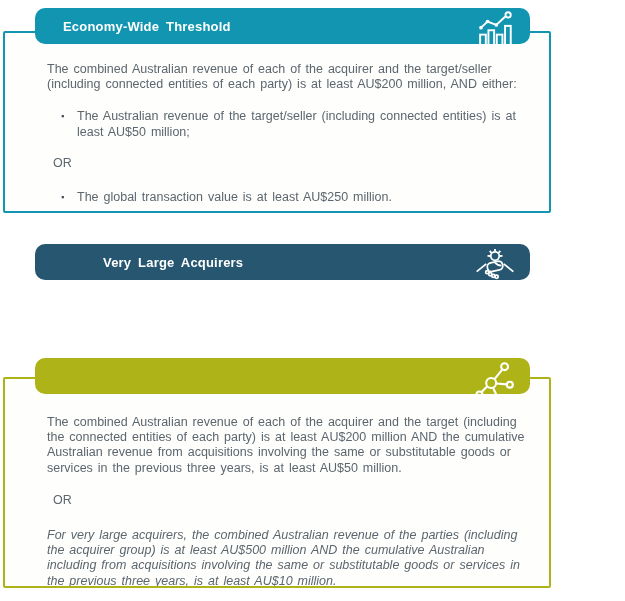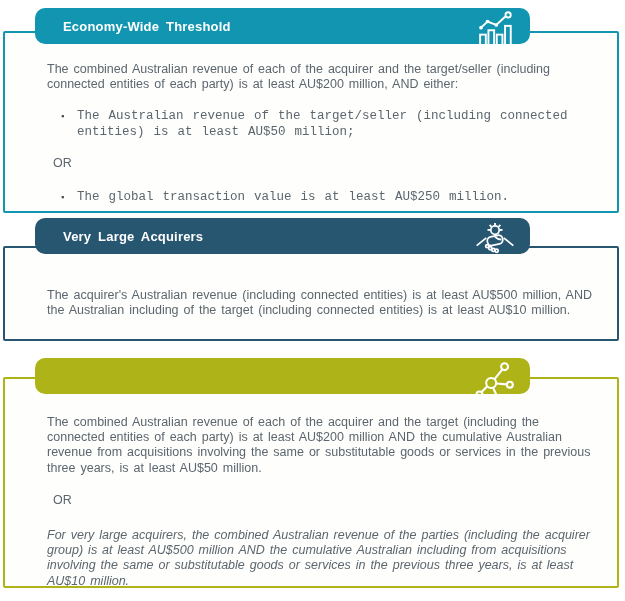--- a/index.html
+++ b/index.html
@@ -13,21 +13,21 @@
   html,body{margin:0;padding:0;background:#ffffff;}
   #canvas{
     position:relative;
     width:625px;height:601px;
     background:#ffffff;
     font-family:"Liberation Sans",sans-serif;
     overflow:hidden;
   }
   .card-box{
     position:absolute;
-    left:3px;width:616px;
+    left:3px;width:548px;
     box-sizing:border-box;
     background:var(--box-bg);
     border:2px solid;
     border-radius:2px;
     overflow:hidden;
     z-index:1;
   }
   .card-tab{
     position:absolute;
     left:35px;width:495px;height:36px;
@@ -62,29 +62,29 @@
   .bullet-row{
     display:flex;
     margin-left:14px;
   }
   .bullet-row .marker{
     color:var(--bullet);
     font-size:9px;
     line-height:15.2px;
     flex:0 0 16px;
   }
-  .bullet-row .bullet-text{flex:1;font-family:Liberation Mono, monospace;}
+  .bullet-row .bullet-text{flex:1;}
   
   #tab-1{top:8px;background:var(--teal);}
   #box-1{top:31px;height:182px;border-color:var(--teal);padding:29px 24px 0 42px;}
   #box-1 .bullets-1{margin-top:17px;}
   #box-1 .or-label{margin-top:16px;}
   #box-1 .bullets-2{margin-top:19px;}
   
-  #tab-2{top:218px;background:var(--darkblue);}
+  #tab-2{top:244px;background:var(--darkblue);padding-left:40px;}
   #box-2{top:246px;height:95px;border-color:var(--darkblue);padding:40px 24px 0 42px;}
   
   #tab-3{top:358px;background:var(--olive);}
   #box-3{top:377px;height:211px;border-color:var(--olive);padding:36px 22px 0 42px;}
   #box-3 .or-label{margin-top:17px;}
   #box-3 .para-2{margin-top:20px;font-style:italic;}
   svg{display:block;}
 </style>
 </head>
 <body>
@@ -140,23 +140,20 @@
         <rect x="15.5" y="17.5" width="17" height="9.5" rx="4.5" transform="rotate(-13 24 22)"></rect>
         <path d="M24 18.5 q3 3 7 3"></path>
 
         <circle cx="15.5" cy="28.5" r="1.7"></circle>
         <circle cx="18.8" cy="30.8" r="1.7"></circle>
         <circle cx="22.2" cy="32.6" r="1.7"></circle>
         <circle cx="25.8" cy="33.6" r="1.7"></circle>
       </svg>
     </span>
   </div>
-  <div class="card-box body-text" id="box-2">
-    <p class="para">The acquirer's Australian revenue (including connected entities) is at least AU$500 million, AND the Australian including of the target (including connected entities) is at least AU$10 million.</p>
-  </div>
 
   <div class="card-tab" id="tab-3">
     <span class="tab-icon">
       <svg width="46" height="46" viewBox="0 0 48 48" fill="none" stroke="#ffffff" stroke-width="2.2">
         <circle cx="20" cy="25" r="5.2"></circle>
         <line x1="23.5" y1="21" x2="31.5" y2="11"></line>
         <circle cx="34" cy="8" r="3.6"></circle>
         <line x1="25.5" y1="25.5" x2="36" y2="26.5"></line>
         <circle cx="39.5" cy="26.8" r="3.1"></circle>
         <line x1="22" y1="30" x2="25.5" y2="37.5"></line>

